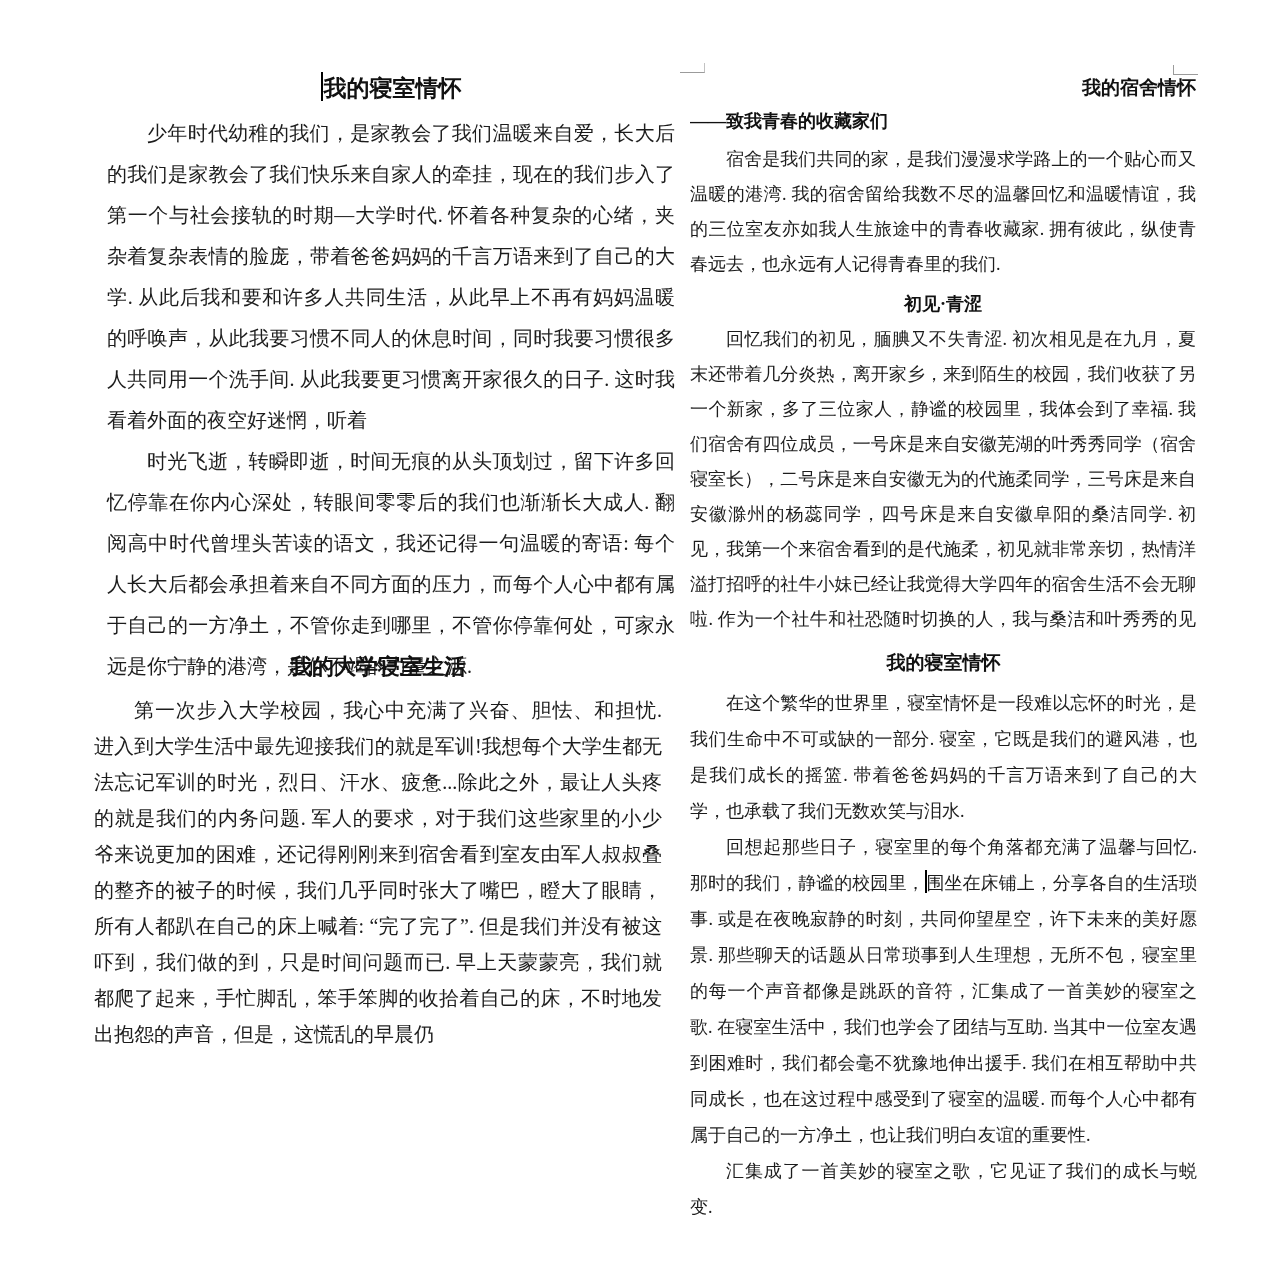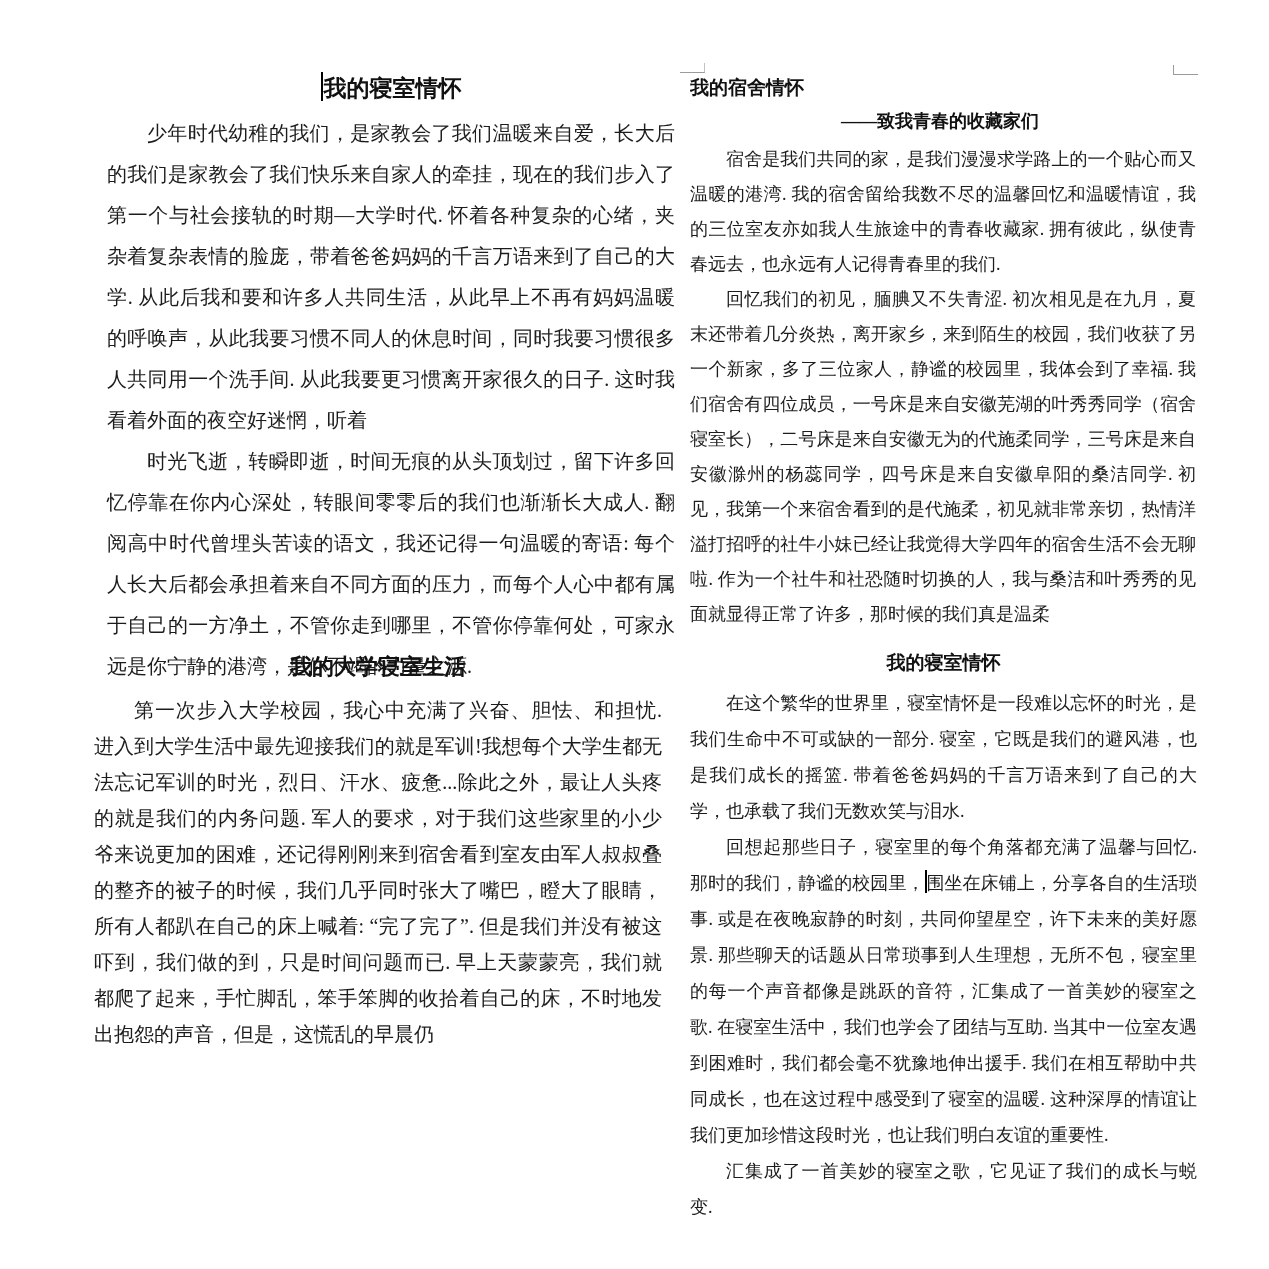--- a/index.html
+++ b/index.html
@@ -31,24 +31,24 @@
   }
 
   
   .page-tr {
     left: 658px; top: 62px; width: 506px; height: 571px;
     overflow: hidden;
     font-size: 18px; line-height: 35px;
   }
   .page-tr .doc-title {
     margin: 12px 0 4px; font-size: 19px; line-height: 28px;
-    font-weight: bold; text-align: left; text-indent: 0; color: #111;
+    font-weight: bold; text-align: right; text-indent: 0; color: #111;
   }
   .page-tr .doc-subtitle {
-    text-align: center; font-weight: bold; font-size: 18px;
+    text-align: left; font-weight: bold; font-size: 18px;
     line-height: 30px; margin: 0 6px 6px 0; color: #111;
   }
   .page-tr .section-title {
     margin: 8px 0 4px; font-size: 18px; line-height: 28px;
     font-weight: bold; text-align: center; text-indent: 0; color: #111;
   }
 
   
   .page-bl {
     left: 62px; top: 648px; width: 568px;
@@ -102,28 +102,29 @@
   <div class="page page-tl">
     <h1 class="doc-title"><span class="caret caret-title"></span><span>我的寝室情怀</span></h1>
     <p>少年时代幼稚的我们，是家教会了我们温暖来自爱，长大后的我们是家教会了我们快乐来自家人的牵挂，现在的我们步入了第一个与社会接轨的时期—大学时代. 怀着各种复杂的心绪，夹杂着复杂表情的脸庞，带着爸爸妈妈的千言万语来到了自己的大学. 从此后我和要和许多人共同生活，从此早上不再有妈妈温暖的呼唤声，从此我要习惯不同人的休息时间，同时我要习惯很多人共同用一个洗手间. 从此我要更习惯离开家很久的日子. 这时我看着外面的夜空好迷惘，听着</p>
     <p>时光飞逝，转瞬即逝，时间无痕的从头顶划过，留下许多回忆停靠在你内心深处，转眼间零零后的我们也渐渐长大成人. 翻阅高中时代曾埋头苦读的语文，我还记得一句温暖的寄语: 每个人长大后都会承担着来自不同方面的压力，而每个人心中都有属于自己的一方净土，不管你走到哪里，不管你停靠何处，可家永远是你宁静的港湾，是你不竭的力量之源.</p>
   </div>
 
   <div class="page page-tr">
     <h2 class="doc-title">我的宿舍情怀</h2>
     <div class="doc-subtitle">——致我青春的收藏家们</div>
     <p>宿舍是我们共同的家，是我们漫漫求学路上的一个贴心而又温暖的港湾. 我的宿舍留给我数不尽的温馨回忆和温暖情谊，我的三位室友亦如我人生旅途中的青春收藏家. 拥有彼此，纵使青春远去，也永远有人记得青春里的我们.</p>
+    <h3 class="section-title">初见·青涩</h3>
     <p>回忆我们的初见，腼腆又不失青涩. 初次相见是在九月，夏末还带着几分炎热，离开家乡，来到陌生的校园，我们收获了另一个新家，多了三位家人，静谧的校园里，我体会到了幸福. 我们宿舍有四位成员，一号床是来自安徽芜湖的叶秀秀同学（宿舍寝室长），二号床是来自安徽无为的代施柔同学，三号床是来自安徽滁州的杨蕊同学，四号床是来自安徽阜阳的桑洁同学. 初见，我第一个来宿舍看到的是代施柔，初见就非常亲切，热情洋溢打招呼的社牛小妹已经让我觉得大学四年的宿舍生活不会无聊啦. 作为一个社牛和社恐随时切换的人，我与桑洁和叶秀秀的见面就显得正常了许多，那时候的我们真是温柔</p>
   </div>
 
   <div class="page page-bl">
     <h2 class="doc-title">我的大学寝室生活</h2>
     <p>第一次步入大学校园，我心中充满了兴奋、胆怯、和担忧. 进入到大学生活中最先迎接我们的就是军训!我想每个大学生都无法忘记军训的时光，烈日、汗水、疲惫...除此之外，最让人头疼的就是我们的内务问题. 军人的要求，对于我们这些家里的小少爷来说更加的困难，还记得刚刚来到宿舍看到室友由军人叔叔叠的整齐的被子的时候，我们几乎同时张大了嘴巴，瞪大了眼睛，所有人都趴在自己的床上喊着: “完了完了”. 但是我们并没有被这吓到，我们做的到，只是时间问题而已. 早上天蒙蒙亮，我们就都爬了起来，手忙脚乱，笨手笨脚的收拾着自己的床，不时地发出抱怨的声音，但是，这慌乱的早晨仍</p>
   </div>
 
   <div class="page page-br">
     <h2 class="doc-title">我的寝室情怀</h2>
     <p>在这个繁华的世界里，寝室情怀是一段难以忘怀的时光，是我们生命中不可或缺的一部分. 寝室，它既是我们的避风港，也是我们成长的摇篮. 带着爸爸妈妈的千言万语来到了自己的大学，也承载了我们无数欢笑与泪水.</p>
-    <p><span>回想起那些日子，寝室里的每个角落都充满了温馨与回忆. 那时的我们，静谧的校园里，</span><span class="caret caret-inline"></span><span>围坐在床铺上，分享各自的生活琐事. 或是在夜晚寂静的时刻，共同仰望星空，许下未来的美好愿景. 那些聊天的话题从日常琐事到人生理想，无所不包，寝室里的每一个声音都像是跳跃的音符，汇集成了一首美妙的寝室之歌. 在寝室生活中，我们也学会了团结与互助. 当其中一位室友遇到困难时，我们都会毫不犹豫地伸出援手. 我们在相互帮助中共同成长，也在这过程中感受到了寝室的温暖. 这种深厚的情谊让我们更加珍惜这段时光，也让我们明白友谊的重要性.</span></p>
+    <p><span>回想起那些日子，寝室里的每个角落都充满了温馨与回忆. 那时的我们，静谧的校园里，</span><span class="caret caret-inline"></span><span>围坐在床铺上，分享各自的生活琐事. 或是在夜晚寂静的时刻，共同仰望星空，许下未来的美好愿景. 那些聊天的话题从日常琐事到人生理想，无所不包，寝室里的每一个声音都像是跳跃的音符，汇集成了一首美妙的寝室之歌. 在寝室生活中，我们也学会了团结与互助. 当其中一位室友遇到困难时，我们都会毫不犹豫地伸出援手. 我们在相互帮助中共同成长，也在这过程中感受到了寝室的温暖. 而每个人心中都有属于自己的一方净土，也让我们明白友谊的重要性.</span></p>
     <p>汇集成了一首美妙的寝室之歌，它见证了我们的成长与蜕变.</p>
   </div>
 
 </div>
 
 </body></html>

